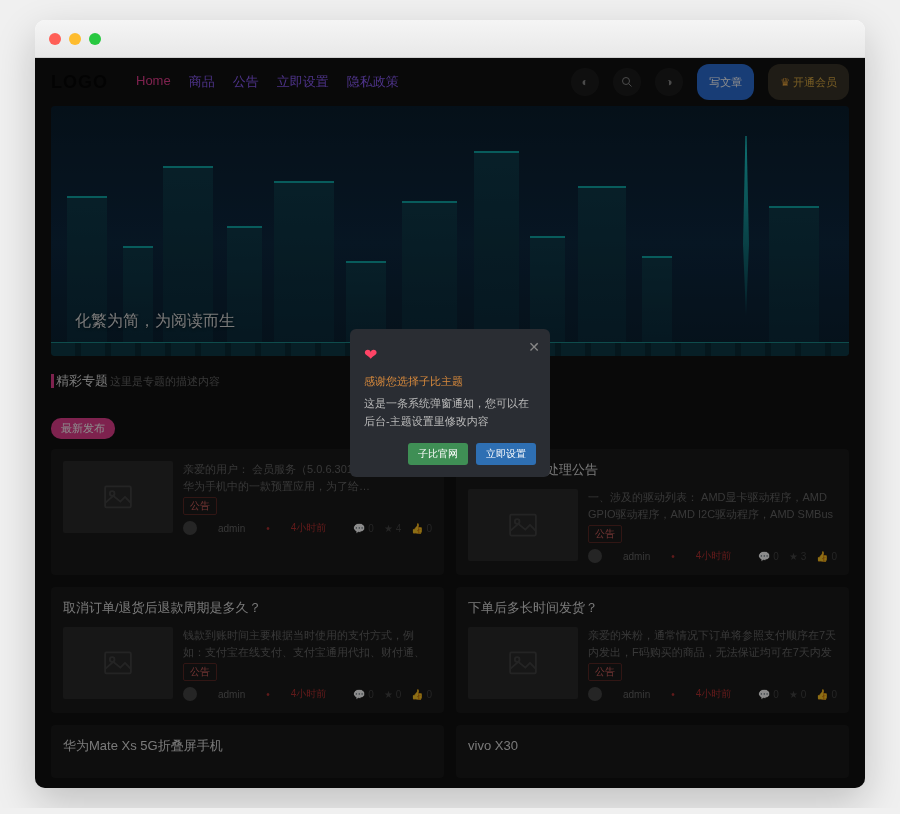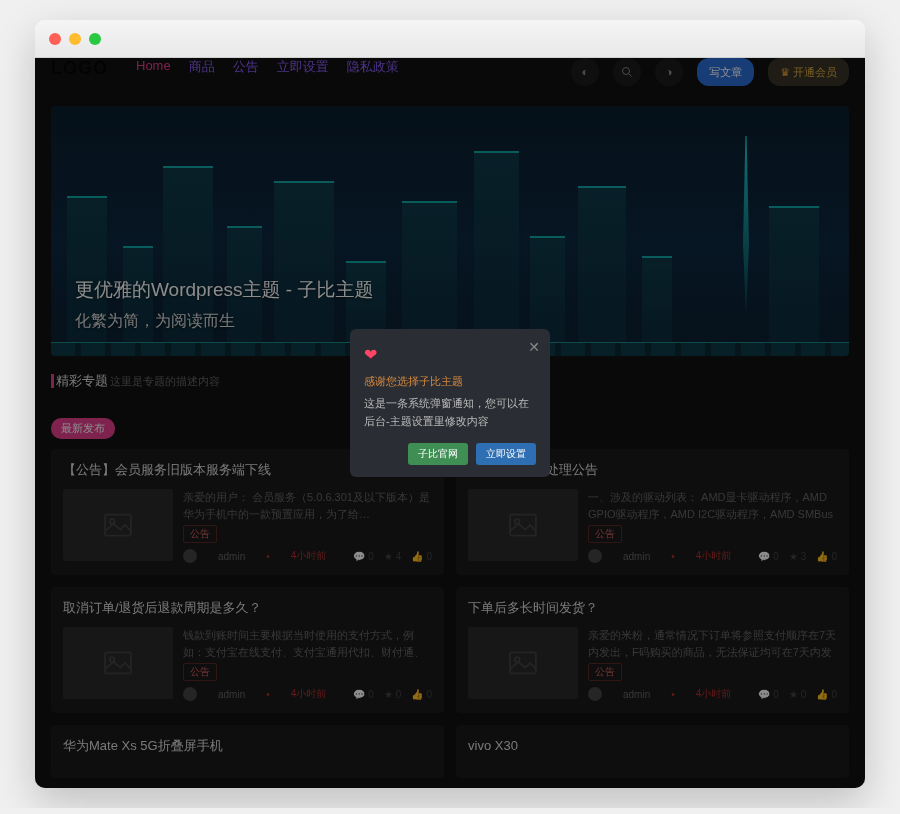--- a/index.html
+++ b/index.html
@@ -11,29 +11,29 @@
 .traffic-lights { display: flex; gap: 8px; }
 .tl { width: 12px; height: 12px; border-radius: 50%; }
 .tl-red { background: #ff5f57; }
 .tl-yellow { background: #febc2e; }
 .tl-green { background: #28c840; }
 
 
 .page { background: #111; color: #bbb; font-size: 12px; height: 730px; overflow: hidden; position: relative; }
 
 
-.site-header { height: 48px; display: flex; align-items: flex-start; padding: 0 16px; position: relative; }
+.site-header { height: 48px; display: flex; align-items: center; padding: 0 16px; position: relative; }
 .logo { color: #000; background: transparent; font-weight: 800; font-size: 18px; letter-spacing: 1px; opacity: 0.6; }
 .nav { display: flex; gap: 18px; margin-left: 28px; }
 .nav-item { color: #8b5cf6; font-size: 13px; cursor: pointer; position: relative; }
 .nav-item.active { color: #e63e8f; }
 .nav-item.active::before { content:''; position:absolute; top:-20px; left:0; right:0; height:3px; background:#e63e8f; }
 .header-right { margin-left: auto; display: flex; align-items: center; gap: 14px; }
 .hicon { width: 28px; height: 28px; border-radius: 50%; background: rgba(255,255,255,0.05); display: flex; align-items: center; justify-content: center; color: #888; font-size: 12px; cursor: pointer; }
-.btn-pill { height: 28px; border-radius: 12px; padding: 0 12px; font-size: 11px; display: flex; align-items: center; cursor: pointer; }
+.btn-pill { height: 36px; border-radius: 12px; padding: 0 12px; font-size: 11px; display: flex; align-items: center; cursor: pointer; }
 .btn-write { background: #2c6fd8; color: #fff; }
 .btn-vip { background: #3a3428; color: #d8a842; }
 .vip-crown { color: #e6a23c; margin-right: 3px; }
 
 
 .hero { margin: 0 16px; height: 250px; border-radius: 4px; overflow: hidden; position: relative; background: linear-gradient(180deg, #0a1e2e 0%, #0d2840 55%, #0a2030 100%); }
 .skyline { position: absolute; inset: 0; }
 .tower { position: absolute; bottom: 0; background: linear-gradient(180deg, #0f3a4a, #0b2a3a); border-top: 2px solid #0fa8a8; }
 .canton { position: absolute; right: 100px; bottom: 40px; width: 6px; height: 180px; background: linear-gradient(180deg, #1bd0d0, #0a3a4a); clip-path: polygon(40% 0, 60% 0, 100% 60%, 50% 100%, 0 60%); }
 .canton::before { content:''; position:absolute; top:-30px; left: 2px; width:2px; height:30px; background:#1bd0d0; }
@@ -130,36 +130,34 @@
         <div class="tower" style="left:44%; width:55px; height:155px;"></div>
         <div class="tower" style="left:53%; width:45px; height:205px;"></div>
         <div class="tower" style="left:60%; width:35px; height:120px;"></div>
         <div class="tower" style="left:66%; width:48px; height:170px;"></div>
         <div class="tower" style="left:74%; width:30px; height:100px;"></div>
         <div class="tower" style="left:90%; width:50px; height:150px;"></div>
         <div class="canton"></div>
         <div class="hero-track"></div>
       </div>
       <div class="hero-text">
-        <div class="hero-title">更优雅的Wordpress主题 - 子比主题</div>
         <div class="hero-sub">化繁为简，为阅读而生</div>
       </div>
     </div>
 
     <div class="section-title">
       <div class="st-bar"></div>
       <div class="st-label">精彩专题</div>
       <div class="st-desc">这里是专题的描述内容</div>
     </div>
 
     <div class="latest-tag">最新发布</div>
 
     <div class="grid" id="grid">
         <div class="card">
-          <div class="card-title">【公告】会员服务旧版本服务端下线</div>
     <div class="card-body">
       <div class="thumb">
               <svg width="28" height="24" viewBox="0 0 24 20" fill="none" stroke="#555" stroke-width="1.5">
                 <rect x="1" y="1" width="22" height="18" rx="1"></rect>
                 <circle cx="7" cy="7" r="2"></circle>
                 <path d="M1 15 L8 9 L14 14 L18 10 L23 15"></path>
               </svg>
             </div>
       <div class="card-info">
         <div class="card-desc">亲爱的用户： 会员服务（5.0.6.301及以下版本）是华为手机中的一款预置应用，为了给…</div>

